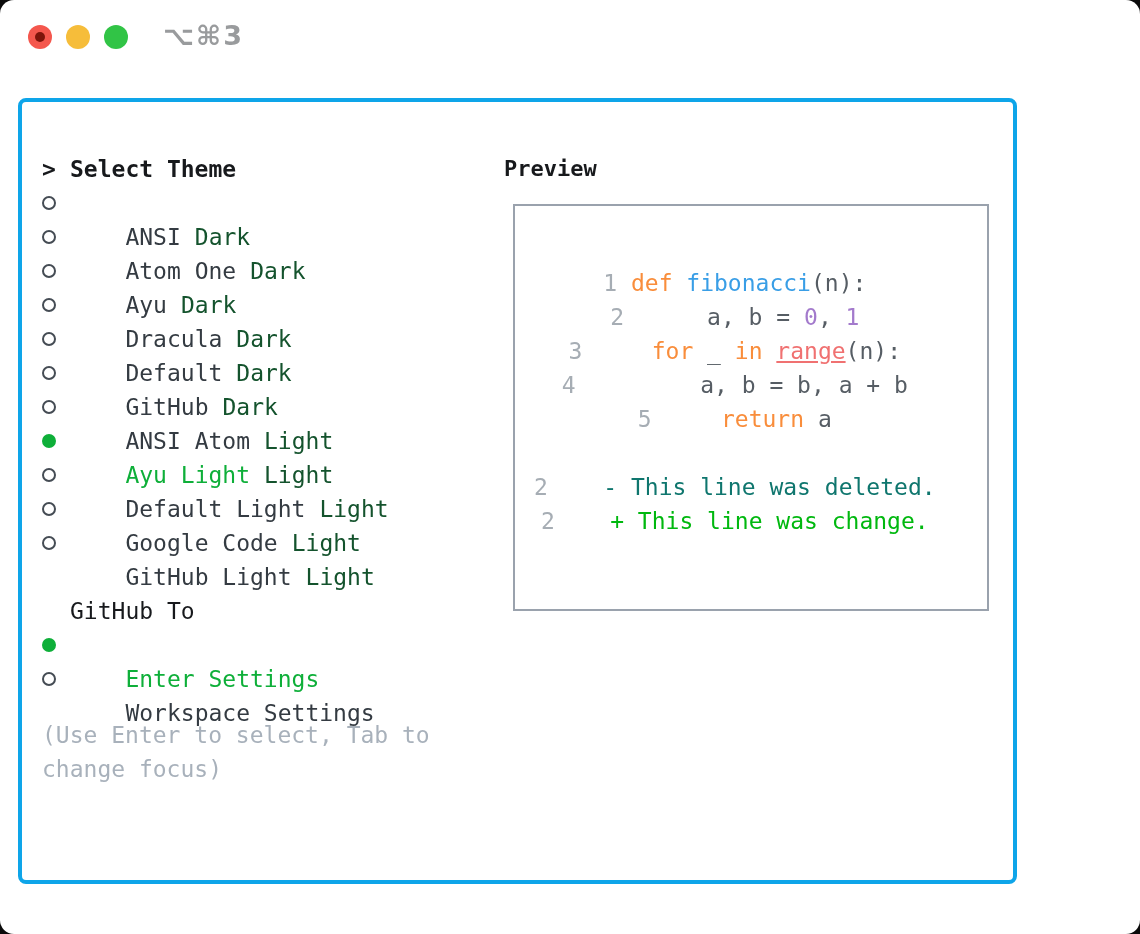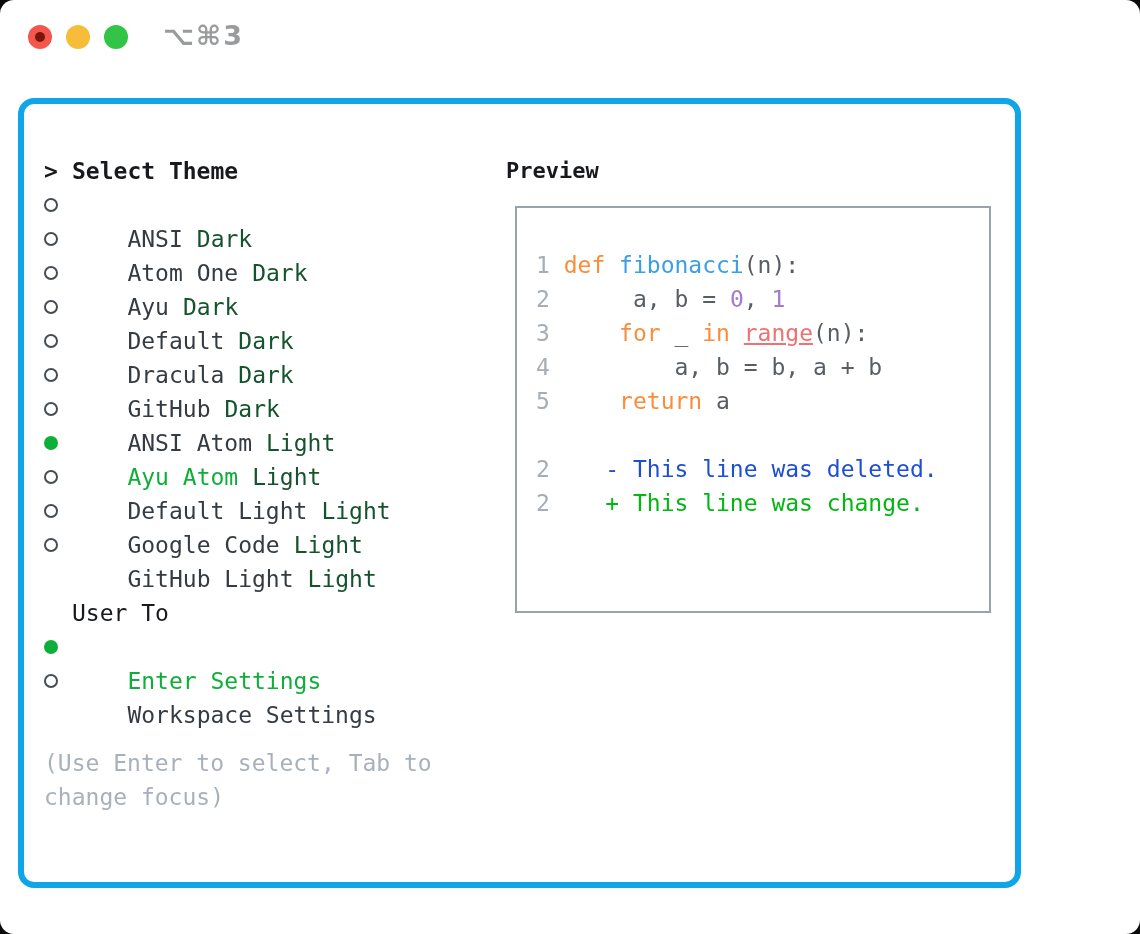--- a/index.html
+++ b/index.html
@@ -25,21 +25,21 @@
   .window-title {
     position:absolute; left:163px; top:20px;
     font-family:"DejaVu Sans", sans-serif;
     font-size:27px; font-weight:600; color:#999b9d; letter-spacing:2px;
   }
 
   
   .panel {
     position:absolute; left:18px; top:98px;
     width:991px; height:778px;
-    border:6px solid #0ea5e9; border-radius:16px;
+    border:4px solid #0ea5e9; border-radius:8px;
     background:#fff;
   }
   .mono { font-size:23px; line-height:34px; color:#343b42; }
 
   
   .left-col { position:absolute; left:20px; top:50px; width:440px; }
   .row { height:34px; position:relative; padding-left:28px; white-space:pre; }
   .header-row { font-weight:bold; color:#17191c; padding-left:0; }
   .prompt { display:inline-block; width:28px; }
   .bullet {
@@ -47,44 +47,44 @@
     box-sizing:border-box; border-radius:50%;
     border:2px solid #454c54; background:transparent;
   }
   .row.selected .bullet { background:#0eaf39; border-color:#0eaf39; }
   .row.selected .opt-name { color:#0eaf39; }
   .variant { color:#14532d; margin-left:14px; }
   .gap-row { height:34px; }
   .apply-title { color:#17191c; }
   .hint {
     width:400px; color:#a8b1bb; white-space:normal;
-    margin-top:48px;
+    margin-top:22px;
   }
 
   
   .preview-title {
     position:absolute; left:482px; top:50px;
     font-weight:bold; color:#17191c;
     font-size:22px; line-height:34px;
   }
   .preview-box {
     position:absolute; left:491px; top:102px;
     width:472px; height:403px;
     border:2px solid #9aa2ad; background:#fff;
   }
-  .code { position:absolute; left:19px; top:40px; }
+  .code { position:absolute; left:19px; top:60px;text-align:center; }
   .code-line { height:34px; white-space:pre; font-size:23px; line-height:34px; }
   .tk-num  { color:#a6adb4; }
   .tk-kw   { color:#f98d3b; }
   .tk-fn   { color:#399ee6; }
   .tk-lit  { color:#a37acc; }
   .tk-call { color:#f07171;text-decoration:underline; }
   .tk-fg   { color:#565d64; }
   .tk-ctx  { color:#8f969c; }
-  .tk-del  { color:#1d4ed8; }
+  .tk-del  { color:#0f766e; }
   .tk-add  { color:#00b80f; }
 </style>
 </head>
 <body>
 
 <div class="window">
 
   <div class="titlebar">
     <div class="lights">
       <span class="light light-red">
@@ -108,56 +108,56 @@
 
   <div class="row theme-row">
     <span class="bullet"></span><span class="opt-name">Atom One</span><span class="variant">Dark</span>
   </div>
 
   <div class="row theme-row">
     <span class="bullet"></span><span class="opt-name">Ayu</span><span class="variant">Dark</span>
   </div>
 
   <div class="row theme-row">
-    <span class="bullet"></span><span class="opt-name">Default</span><span class="variant">Dark</span>
+    <span class="bullet"></span><span class="opt-name">Dracula</span><span class="variant">Dark</span>
   </div>
 
   <div class="row theme-row">
-    <span class="bullet"></span><span class="opt-name">Dracula</span><span class="variant">Dark</span>
+    <span class="bullet"></span><span class="opt-name">Default</span><span class="variant">Dark</span>
   </div>
 
   <div class="row theme-row">
     <span class="bullet"></span><span class="opt-name">GitHub</span><span class="variant">Dark</span>
   </div>
 
   <div class="row theme-row">
     <span class="bullet"></span><span class="opt-name">ANSI Atom</span><span class="variant">Light</span>
   </div>
 
   <div class="row theme-row selected">
-    <span class="bullet"></span><span class="opt-name">Ayu Atom</span><span class="variant">Light</span>
+    <span class="bullet"></span><span class="opt-name">Ayu Light</span><span class="variant">Light</span>
   </div>
 
   <div class="row theme-row">
     <span class="bullet"></span><span class="opt-name">Default Light</span><span class="variant">Light</span>
   </div>
 
   <div class="row theme-row">
     <span class="bullet"></span><span class="opt-name">Google Code</span><span class="variant">Light</span>
   </div>
 
   <div class="row theme-row">
     <span class="bullet"></span><span class="opt-name">GitHub Light</span><span class="variant">Light</span>
   </div>
 
 </div>
 
       <div class="gap-row"></div>
 
-      <div class="row apply-title">User To</div>
+      <div class="row apply-title">GitHub To</div>
 
       <div id="apply-list">
   <div class="row apply-row selected">
     <span class="bullet"></span><span class="opt-name">Enter Settings</span>
   </div>
 
   <div class="row apply-row">
     <span class="bullet"></span><span class="opt-name">Workspace Settings</span>
   </div>
 </div>

